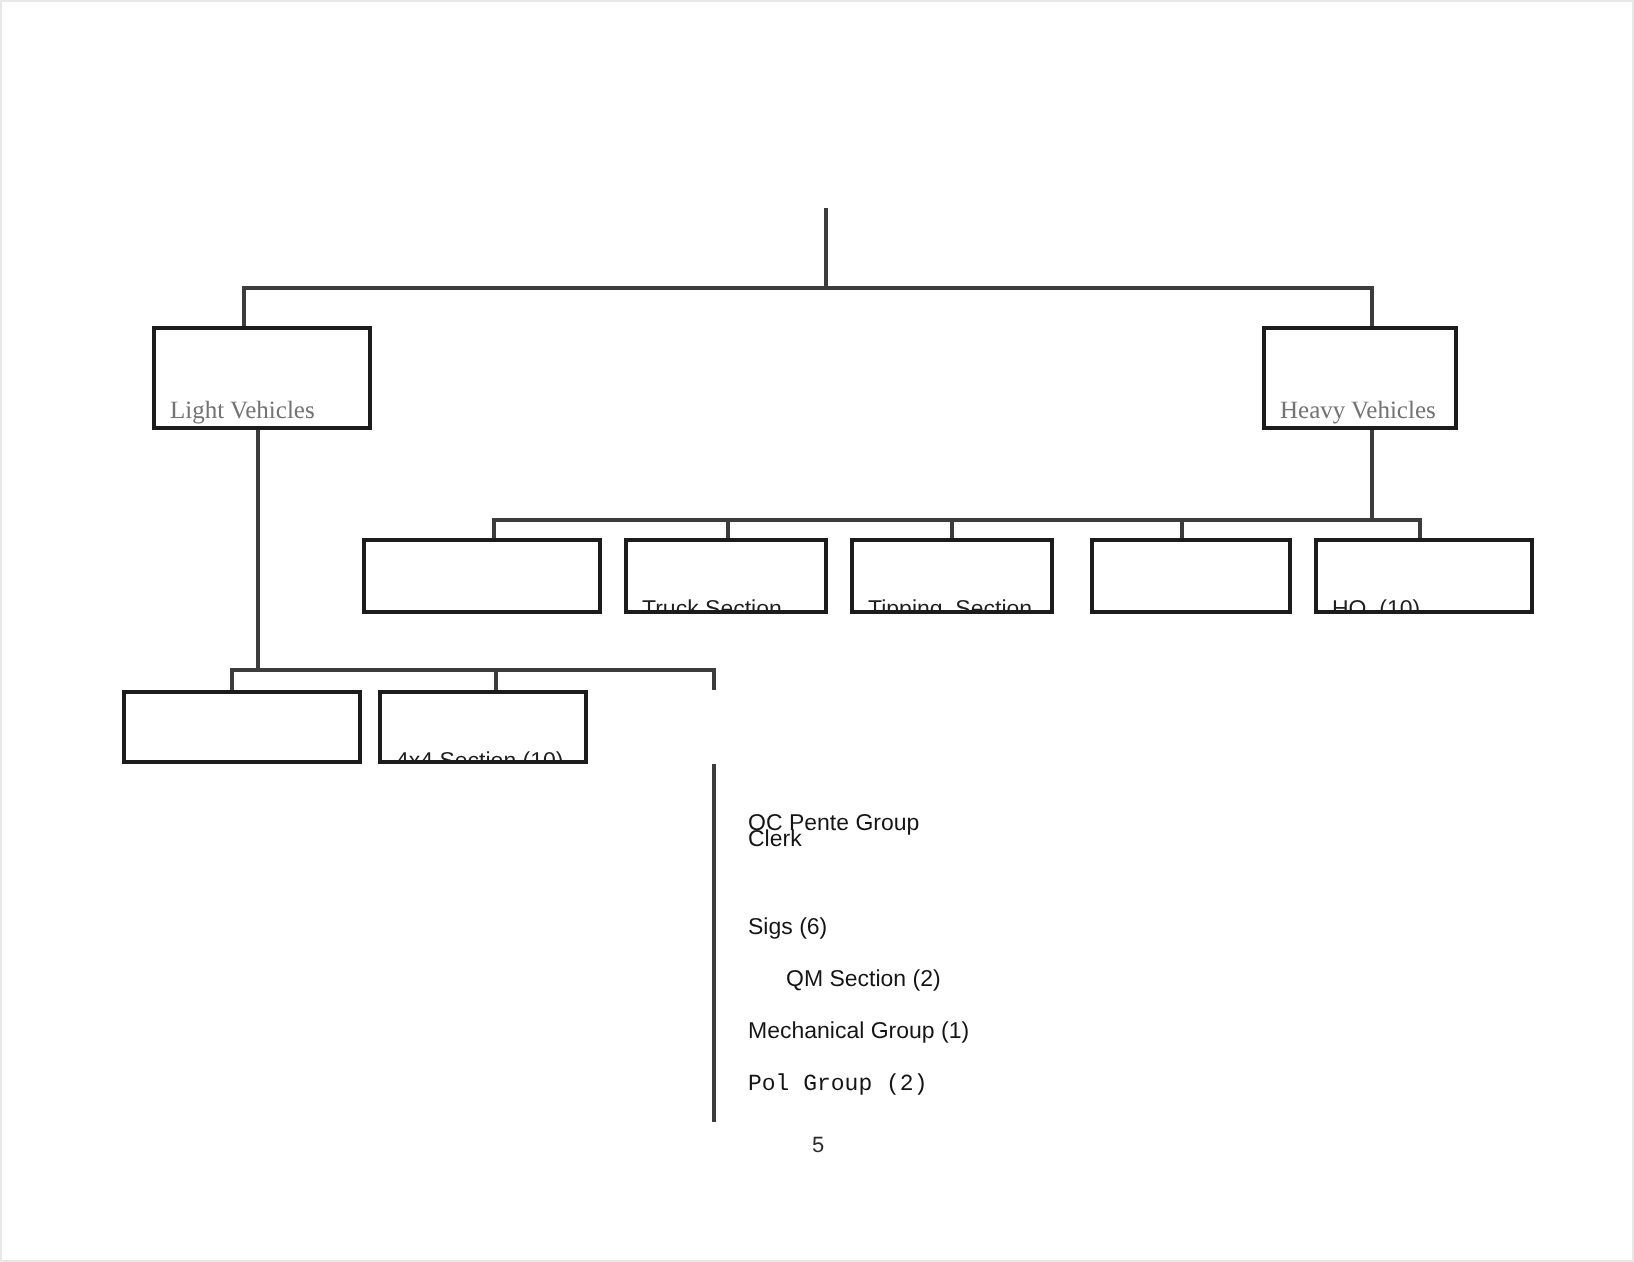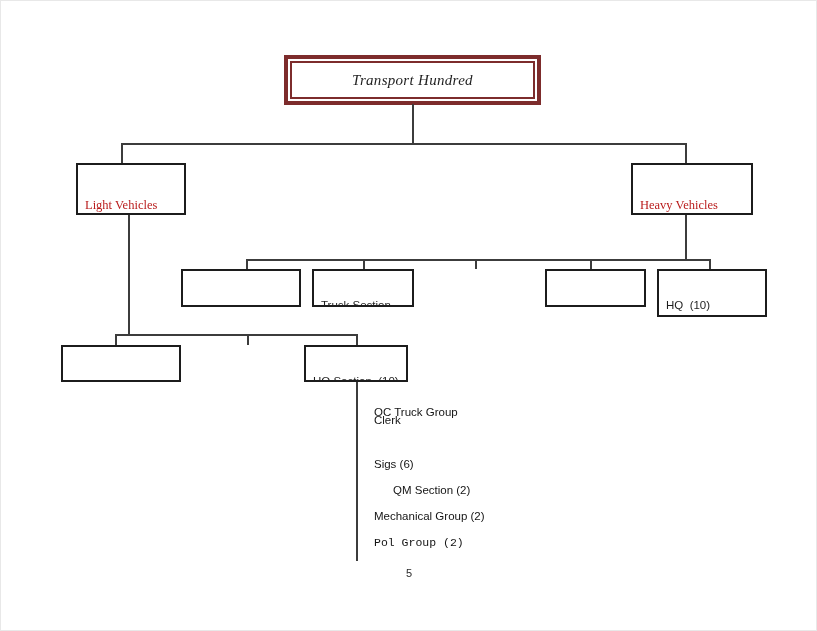--- a/index.html
+++ b/index.html
@@ -14,21 +14,21 @@
   }
   .box {
     position: absolute;
     background: #ffffff;
     border: 2px solid #1c1c1c;
     box-sizing: border-box;
     padding: 3px 7px;
     white-space: pre-wrap;
     overflow: hidden;
   }
-  .serif-text { font-family: "Liberation Serif", serif; font-size: 12.5px; color: #b91c1c; }
+  .serif-text { font-family: "Liberation Serif", serif; font-size: 12.5px; color: #737373; }
   .sans-text  { font-family: "Liberation Sans", sans-serif; font-size: 11.5px; color: #1f1f1f; }
   .box .ln { line-height: 15.5px; white-space: pre-wrap; }
   .child .ln { line-height: 15px; }
   
   #root-outer {
     position: absolute;
     left: 283px; top: 54px; width: 257px; height: 50px;
     border: 4px solid #7d2c2c;
     background: #ffffff;
     box-sizing: border-box;
@@ -63,83 +63,82 @@
     font-family: "Liberation Sans", sans-serif;
     font-size: 11px;
     color: #2a2a2a;
   }
 </style>
 </head>
 <body>
 
 <div id="page">
 
-  <div id="root-outer" class="root-border" style="border-color: rgb(125, 44, 44);">
-    <div id="root-inner" class="root-border" style="border-color: rgb(125, 44, 44);">
-      <span id="root-title">Transport Hundred</span>
-    </div>
-  </div>
 
   <div class="connector" style="left: 411px; top: 103px; width: 2px; height: 40px; background: rgb(60, 60, 60);"></div>
   <div class="connector" style="left: 120px; top: 142px; width: 566px; height: 2px; background: rgb(60, 60, 60);"></div>
   <div class="connector" style="left: 120px; top: 142px; width: 2px; height: 21px; background: rgb(60, 60, 60);"></div>
   <div class="connector" style="left: 684px; top: 142px; width: 2px; height: 21px; background: rgb(60, 60, 60);"></div>
 
   <div class="box serif-text" style="left: 75px; top: 162px; width: 110px; height: 52px; border-color: rgb(28, 28, 28);">
     <div class="ln">Light Vehicles</div>
     
     
   </div>
 
-  <div class="box serif-text" style="left: 630px; top: 162px; width: 122px; height: 52px; border-color: rgb(28, 28, 28);">
+  <div class="box serif-text" style="left: 630px; top: 162px; width: 98px; height: 52px; border-color: rgb(28, 28, 28);">
     <div class="ln">Heavy Vehicles</div>
     
     
   </div>
 
   <div class="connector" style="left: 684px; top: 214px; width: 2px; height: 46px; background: rgb(60, 60, 60);"></div>
   <div class="connector" style="left: 245px; top: 258px; width: 465px; height: 2px; background: rgb(60, 60, 60);"></div>
   <div class="connector" style="left: 245px; top: 258px; width: 2px; height: 10px; background: rgb(60, 60, 60);"></div>
   <div class="connector" style="left: 362px; top: 258px; width: 2px; height: 10px; background: rgb(60, 60, 60);"></div>
   <div class="connector" style="left: 474px; top: 258px; width: 2px; height: 10px; background: rgb(60, 60, 60);"></div>
   <div class="connector" style="left: 589px; top: 258px; width: 2px; height: 10px; background: rgb(60, 60, 60);"></div>
   <div class="connector" style="left: 708px; top: 258px; width: 2px; height: 10px; background: rgb(60, 60, 60);"></div>
 
   <div class="box child serif-text" style="left: 180px; top: 268px; width: 120px; height: 38px; border-color: rgb(28, 28, 28);">
     <div class="ln">Bus  Section (10)</div>
   </div>
   <div class="box child sans-text" style="left: 311px; top: 268px; width: 102px; height: 38px; border-color: rgb(28, 28, 28);">
     <div class="ln">Truck Section (10)</div>
   </div>
+  <div class="box child sans-text" style="left: 424px; top: 268px; width: 102px; height: 38px; border-color: rgb(28, 28, 28);">
+    <div class="ln">Tipping  Section</div>
+    
+  </div>
   <div class="box child sans-text" style="left: 544px; top: 268px; width: 101px; height: 38px; line-height: 17px; border-color: rgb(28, 28, 28);">
     
     
   </div>
-  <div class="box child sans-text" style="left: 656px; top: 268px; width: 110px; height: 48px; border-color: rgb(28, 28, 28);">
+  <div class="box child sans-text" style="left: 656px; top: 268px; width: 110px; height: 38px; border-color: rgb(28, 28, 28);">
     <div class="ln">HQ  (10)</div>
   </div>
 
   <div class="connector" style="left: 127px; top: 214px; width: 2px; height: 121px; background: rgb(60, 60, 60);"></div>
   <div class="connector" style="left: 114px; top: 333px; width: 243px; height: 2px; background: rgb(60, 60, 60);"></div>
   <div class="connector" style="left: 114px; top: 333px; width: 2px; height: 11px; background: rgb(60, 60, 60);"></div>
   <div class="connector" style="left: 246px; top: 333px; width: 2px; height: 11px; background: rgb(60, 60, 60);"></div>
   <div class="connector" style="left: 355px; top: 333px; width: 2px; height: 11px; background: rgb(60, 60, 60);"></div>
 
   <div class="box child serif-text" style="left: 60px; top: 344px; width: 120px; height: 37px; border-color: rgb(28, 28, 28);">
     <div class="ln">People  Moving Section</div>
     
   </div>
-  <div class="box child sans-text" style="left: 303px; top: 344px; width: 104px; height: 37px; border-color: rgb(28, 28, 28);">
-    <div class="ln">HQ Section  (10)</div>
+  <div class="box child sans-text" style="left: 188px; top: 344px; width: 105px; height: 37px; border-color: rgb(28, 28, 28);">
+    <div class="ln">4x4 Section (10)</div>
   </div>
 
   <div class="connector" style="left: 355px; top: 381px; width: 2px; height: 179px; background: rgb(60, 60, 60);"></div>
 
-  <div class="staff-item" style="top:405px;">OC Truck Group</div>
+  <div class="staff-item" style="top:405px;">OC Pente Group</div>
   <div class="staff-item" style="top:413px;">Clerk</div>
   <div class="staff-item" style="top:457px;">Sigs (6)</div>
   <div class="staff-item" style="top:483px;margin-left:19px;">QM Section (2)</div>
-  <div class="staff-item" style="top:509px;">Mechanical Group (2)</div>
+  <div class="staff-item" style="top:509px;">Mechanical Group (1)</div>
   <div class="staff-item" style="top:535px;font-family:Liberation Mono, monospace;">Pol Group (2)</div>
 
   <div id="page-number">5</div>
 
 </div>
 
 </body></html>

